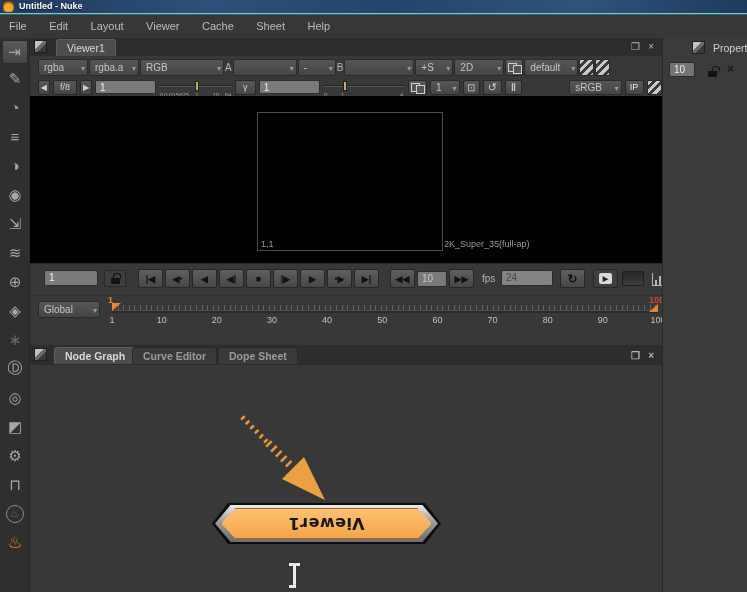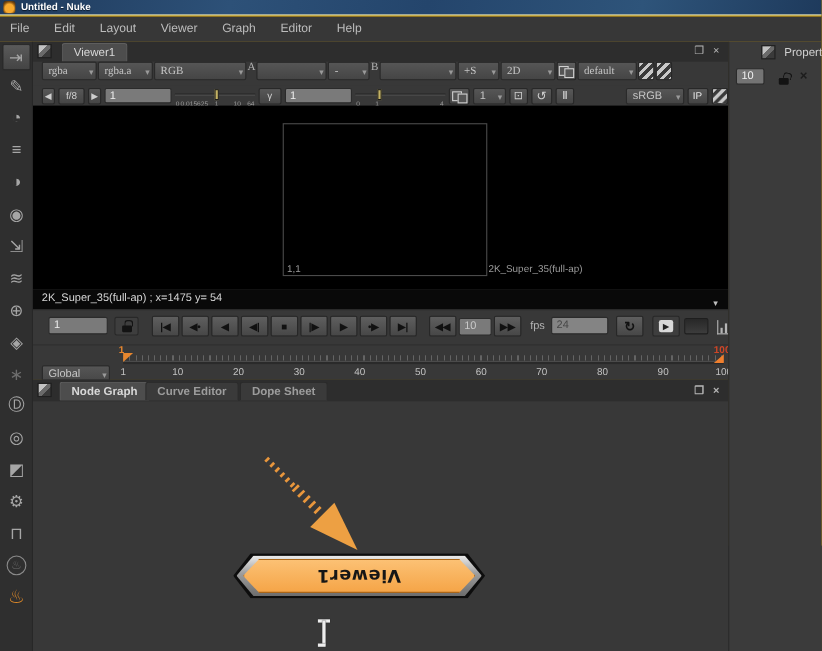--- a/index.html
+++ b/index.html
@@ -1,18 +1,18 @@
 <!DOCTYPE html>
 <html><head>
 <meta charset="utf-8">
 <style>
   * { box-sizing: border-box; margin: 0; padding: 0; }
   html,body { width:747px; height:592px; background:#373737; overflow:hidden;
               font-family:"Liberation Sans", sans-serif; }
-  #app { position:relative; width:747px; height:496px; background:#eab308; }
+  #app { position:relative; width:747px; height:496px; background:#0f766e; }
 
   
   .titlebar { position:absolute; left:0; top:0; width:747px; height:14px;
     background:linear-gradient(105deg,#1f3a5c,#2d5178 28%,#24456c 52%,#2e547a 78%,#1e3a5c);
     border-bottom:1px solid #9db6cd; }
   .app-icon { position:absolute; left:3px; top:1px; width:11px; height:11px; border-radius:2px;
     background:radial-gradient(circle at 50% 60%, #f7a92e 0 45%, #7a4a10 70%, #222 100%); }
   .titlebar .title { position:absolute; left:19px; top:0; font-size:9px; font-weight:bold;
     color:#fff; line-height:13px; text-shadow:0 1px 1px #0a1828; }
 
@@ -49,21 +49,21 @@
   .viewer { position:absolute; left:30px; top:38px; width:632px; height:307px; background:#383838; }
   .tabrow { position:relative; height:18px; background:#2d2d2d; }
   .pmenu { position:absolute; left:4px; top:2px; width:13px; height:13px; border:1px solid #1f1f1f;
     background:linear-gradient(135deg,#c2c2c2 0 38%,#6a6a6a 38% 62%,#3a3a3a 62%); }
   .tab { position:absolute; top:1px; height:17px; font-size:10.5px; line-height:16px;
     padding:0 10px; color:#9c9c9c; background:#3a3a3a; border:1px solid #2a2a2a;
     border-bottom:none; border-radius:3px 3px 0 0; }
   .tab.active { background:#4d4d4d; color:#d8d8d8; border-color:#5e5e5e; }
   .pn-ic { position:absolute; top:3px; font-size:10px; color:#b5b5b5; line-height:12px; }
 
-  .vrow1 { height:22px; display:flex; align-items:flex-start; gap:1px; padding-left:8px; background:#383838;font-family:Liberation Serif, serif; }
+  .vrow1 { height:22px; display:flex; align-items:center; gap:1px; padding-left:8px; background:#383838; }
   .vrow2 { height:18px; display:flex; align-items:center; gap:3px; padding-left:8px; background:#383838; }
   .minibtn { height:15px; background:linear-gradient(#585858,#454545); border:1px solid #282828;
     border-radius:2px; color:#cfcfcf; font-size:8px; display:flex; align-items:center; justify-content:center; }
   .slider { position:relative; height:16px; }
   .slider .track { position:absolute; left:0; right:0; top:6px; height:2px; background:#252525; border-bottom:1px solid #555; }
   .slider .handle { position:absolute; top:2px; width:4px; height:10px; background:#c4b264; border:1px solid #1e1e1e; }
   .slider .stick { position:absolute; top:13px; font-size:6px; color:#9e9e9e; transform:translateX(-50%); }
   .dbl-sq { position:relative; width:13px; height:11px; }
   .dbl-sq::before, .dbl-sq::after { content:""; position:absolute; width:7px; height:7px;
     border:1px solid #d0d0d0; background:#555; }
@@ -146,22 +146,22 @@
   <div class="titlebar">
     <div class="app-icon"></div>
     <div class="title">Untitled - Nuke</div>
   </div>
 
   <div class="menubar">
     <span class="mitem">File</span>
     <span class="mitem">Edit</span>
     <span class="mitem">Layout</span>
     <span class="mitem">Viewer</span>
-    <span class="mitem">Graph</span>
-    <span class="mitem">Editor</span>
+    <span class="mitem">Cache</span>
+    <span class="mitem">Sheet</span>
     <span class="mitem">Help</span>
   </div>
 
   <div class="ltoolbar">
     <div class="ticon first">⇥</div>
     <div class="ticon">✎</div>
     <div class="ticon">◔</div>
     <div class="ticon">≡</div>
     <div class="ticon">◑</div>
     <div class="ticon">◉</div>
@@ -243,24 +243,20 @@
       <div class="minibtn" style="width:20px;font-size:9px;font-weight:normal;color:#e6e6e6;">IP</div>
       <div class="minibtn zebra" style="width:16px;"></div>
     </div>
 
     <div class="vcanvas">
       <div class="fmt-rect"></div>
       <span class="fmt-origin">1,1</span>
       <span class="fmt-name">2K_Super_35(full-ap)</span>
     </div>
 
-    <div class="vinfo">
-      <span>2K_Super_35(full-ap) ; x=1475 y=  54</span>
-      <span class="caret">▼</span>
-    </div>
 
     <div class="vplay">
       <div class="inp" style="position:absolute;left:14px;top:6px;width:54px;">1</div>
       <div class="lockbtn">
           <span class="lock"></span>
         </div>
       <div style="position:absolute;left:108px;top:5px;display:flex;gap:2px;">
         <div class="btn tbtn">|◀</div>
         <div class="btn tbtn">◀•</div>
         <div class="btn tbtn">◀</div>
@@ -284,21 +280,21 @@
       </div>
       <div class="progress" style="left:592px;width:22px;"></div>
       <div class="histic">
         <i style="left:2px;height:5px;"></i>
         <i style="left:6px;height:9px;"></i>
         <i style="left:10px;height:3px;"></i>
       </div>
     </div>
 
     <div class="vtime">
-      <div class="dd" style="position:absolute;left:8px;top:5px;width:62px;margin-top:13px;">Global</div>
+      <div class="dd" style="position:absolute;left:8px;top:5px;width:62px;">Global</div>
       <div class="ruler">
         <div class="minor"></div>
         <div class="base"></div>
         <span class="play-label">1</span>
         <div class="play-flag"></div>
         <span class="end-label">100</span>
         <div class="end-flag"></div>
         <span class="tlabel" style="left:0%;">1</span>
         <span class="tlabel" style="left:9.1%;">10</span>
         <span class="tlabel" style="left:19.2%;">20</span>

